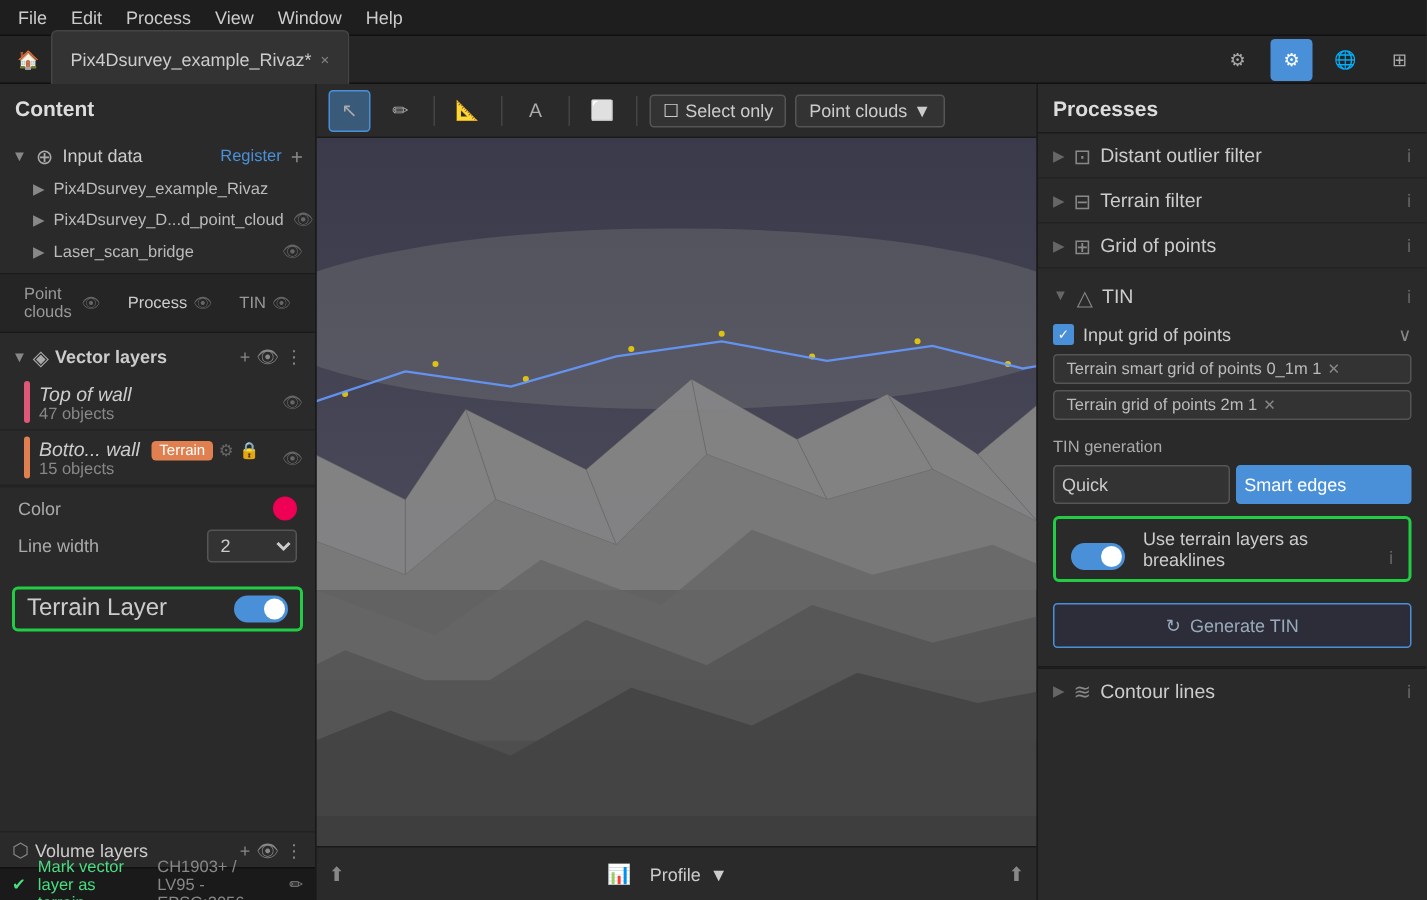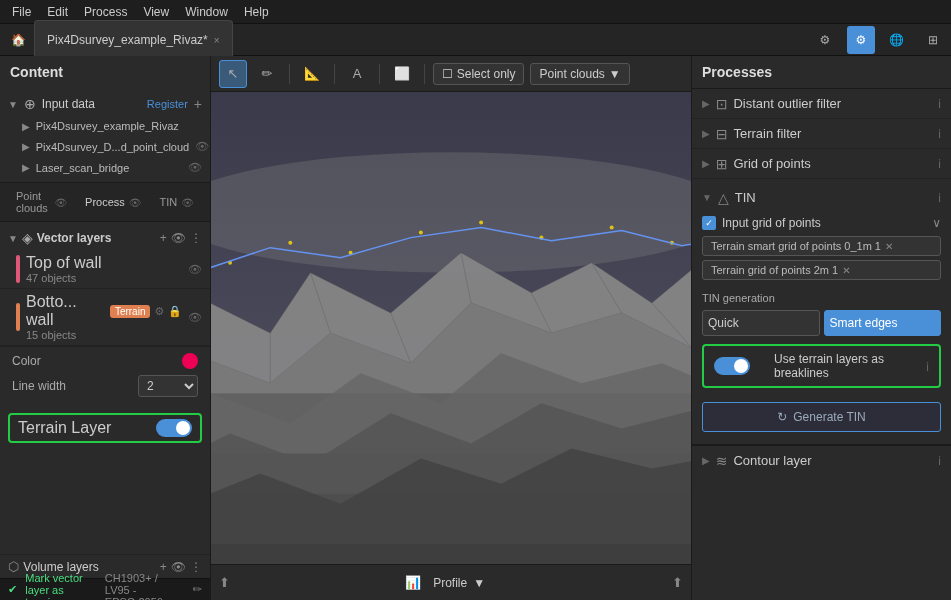--- a/index.html
+++ b/index.html
@@ -46,21 +46,21 @@
     .vector-header { display: flex; align-items: center; padding: 4px 8px; gap: 4px; }
     .vector-title { color: #ccc; font-size: 12px; font-weight: bold; flex: 1; }
     .v-btn { color: #888; font-size: 12px; cursor: pointer; }
 
     .wall-item { padding: 4px 8px 4px 16px; border-bottom: 1px solid #222; }
     .wall-item-header { display: flex; align-items: center; gap: 6px; }
     .wall-color { width: 4px; height: 28px; background: #e05; border-radius: 2px; }
     .wall-color.pink { background: #e05878; }
     .wall-color.orange { background: #e08050; }
     .wall-info { flex: 1; }
-    .wall-name { color: #ccc; font-size: 16px; }
+    .wall-name { color: #ccc; font-size: 13px; font-style: italic; }
     .wall-count { color: #888; font-size: 11px; }
     .wall-tag { background: #e08050; color: #fff; font-size: 10px; padding: 1px 5px; border-radius: 3px; margin-left: 4px; }
     .wall-act-btn { color: #666; font-size: 11px; cursor: pointer; }
     .wall-eye { color: #666; font-size: 11px; }
 
     
     .prop-section { padding: 6px 12px; border-top: 1px solid #222; }
     .prop-row { display: flex; align-items: center; margin-bottom: 6px; gap: 8px; }
     .prop-label { color: #aaa; font-size: 12px; flex: 1; }
     .prop-color { width: 16px; height: 16px; border-radius: 50%; background: #e05; }
@@ -116,21 +116,21 @@
     .tin-tag { background: #333; border: 1px solid #555; border-radius: 3px; padding: 3px 8px; font-size: 11px; color: #bbb; display: flex; align-items: center; gap: 4px; margin-bottom: 4px; }
     .tin-tag-close { color: #888; cursor: pointer; font-size: 10px; }
 
     
     .tin-gen { padding: 6px 10px; }
     .tin-gen-label { color: #aaa; font-size: 11px; margin-bottom: 6px; }
     .tin-gen-btns { display: flex; gap: 4px; margin-bottom: 8px; }
     .tgen-btn { flex: 1; padding: 5px; background: #333; border: 1px solid #555; border-radius: 3px; color: #ccc; font-size: 12px; text-align: left; cursor: pointer; }
     .tgen-btn.active { background: #4a90d9; border-color: #4a90d9; color: #fff; }
 
-    .breaklines-box { border: 2px solid #22cc44; border-radius: 4px; padding: 6px 10px; display: flex; align-items: center; gap: 24px; margin-bottom: 8px; background: #2a2a2a; }
+    .breaklines-box { border: 2px solid #22cc44; border-radius: 4px; padding: 6px 10px; display: flex; align-items: flex-end; gap: 12px; margin-bottom: 8px; background: #2a2a2a; }
     .breaklines-label { color: #ccc; font-size: 12px; flex: 1; }
     .breaklines-info { color: #666; font-size: 12px; cursor: pointer; }
 
     .generate-btn { display: flex; align-items: center; justify-content: center; gap: 6px; background: #2d2d3a; border: 1px solid #4a90d9; border-radius: 3px; padding: 7px; color: #9ab; font-size: 12px; cursor: pointer; margin: 0 10px 8px; }
 
     
     .contour-section { padding: 6px 10px; display: flex; align-items: center; gap: 6px; border-top: 1px solid #1a1a1a; }
 
     
     .terrain-svg { width: 100%; height: 100%; }
@@ -226,21 +226,21 @@
             <div class="wall-count">47 objects</div>
           </div>
           <span class="wall-eye">👁</span>
         </div>
       </div>
 
       <div class="wall-item">
         <div class="wall-item-header">
           <div class="wall-color orange"></div>
           <div class="wall-info">
-            <div style="display:flex; align-items:center; gap:4px;">
+            <div style="display:flex; align-items:flex-end; gap:4px;">
               <div class="wall-name">Botto... wall</div>
               <span class="wall-tag">Terrain</span>
               <span class="wall-act-btn">⚙</span>
               <span class="wall-act-btn">🔒</span>
             </div>
             <div class="wall-count">15 objects</div>
           </div>
           <span class="wall-eye">👁</span>
         </div>
       </div>
@@ -460,18 +460,18 @@
 
       <div class="generate-btn">
         <span>↻</span>
         <span>Generate TIN</span>
       </div>
     </div>
 
     <div class="contour-section">
       <span class="process-arrow">▶</span>
       <span class="process-icon">≋</span>
-      <span class="process-name">Contour layer</span>
+      <span class="process-name">Contour lines</span>
       <span class="process-info">ℹ</span>
     </div>
   </div>
 
 </div>
 
 </body></html>

